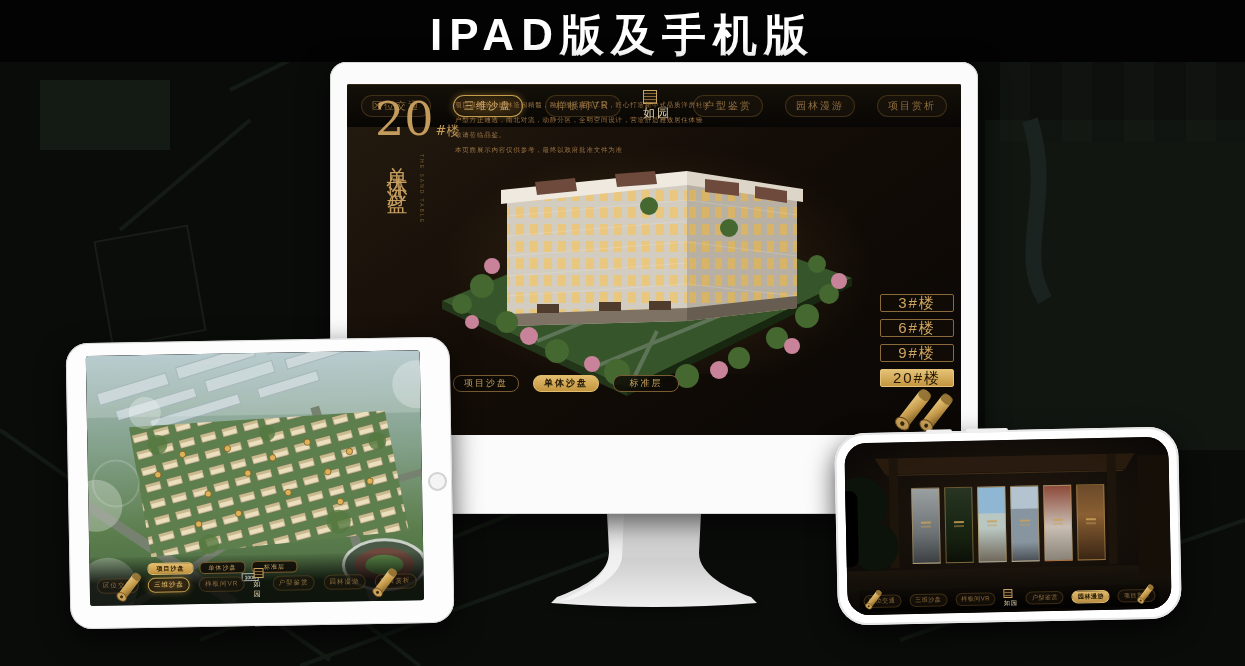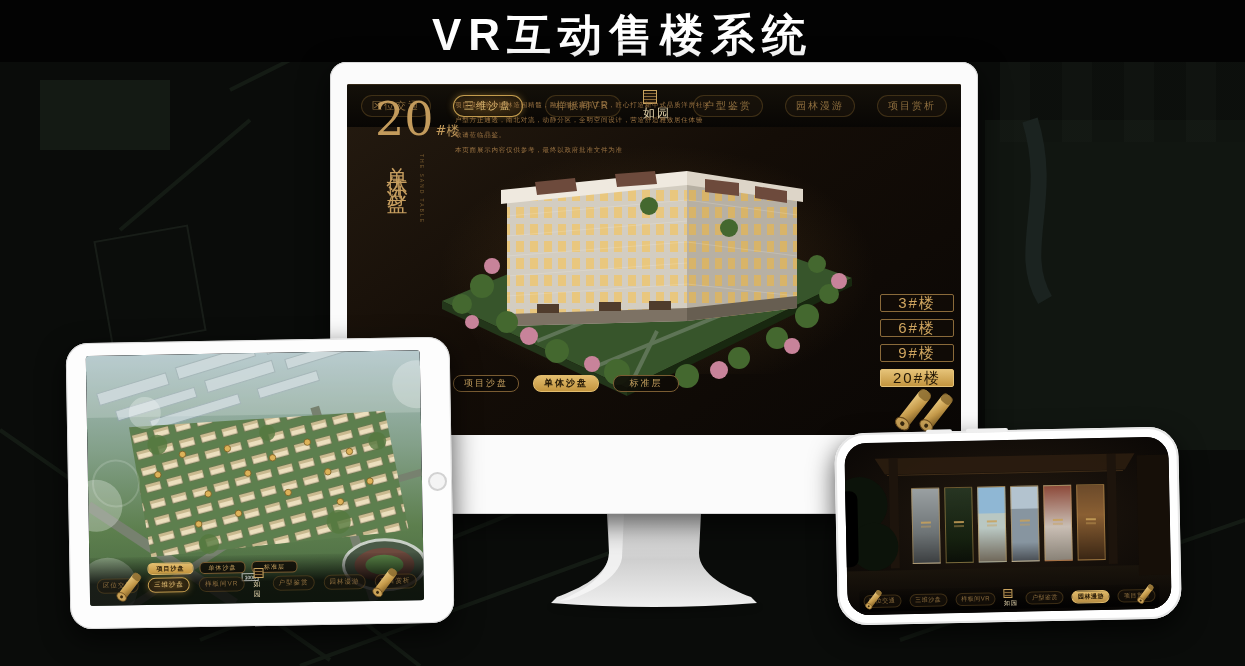--- a/index.html
+++ b/index.html
@@ -143,21 +143,21 @@
       <line x1="900" y1="640" x2="1245" y2="520"></line>
         <line x1="250" y1="120" x2="120" y2="230"></line>
       <line x1="230" y1="90" x2="330" y2="40"></line>
     </g>
     <g fill="#141a14">
         <rect x="1060" y="470" width="120" height="60"></rect>
         <rect x="40" y="80" width="130" height="70"></rect>
       </g>
   </svg>
   <div class="abs top-strip"></div>
-  <div class="abs page-title">VR互动售楼系统</div>
+  <div class="abs page-title">IPAD版及手机版</div>
 
   <div class="abs stand-shadow"></div>
   <svg class="abs stand-svg" viewBox="0 0 250 100">
     <defs>
         <linearGradient id="standg" x1="0" y1="0" x2="0" y2="1">
       <stop offset="0" stop-color="#ececec"></stop>
           <stop offset=".5" stop-color="#cfcfcf"></stop>
           <stop offset="1" stop-color="#efefef"></stop>
     </linearGradient>
       </defs>

